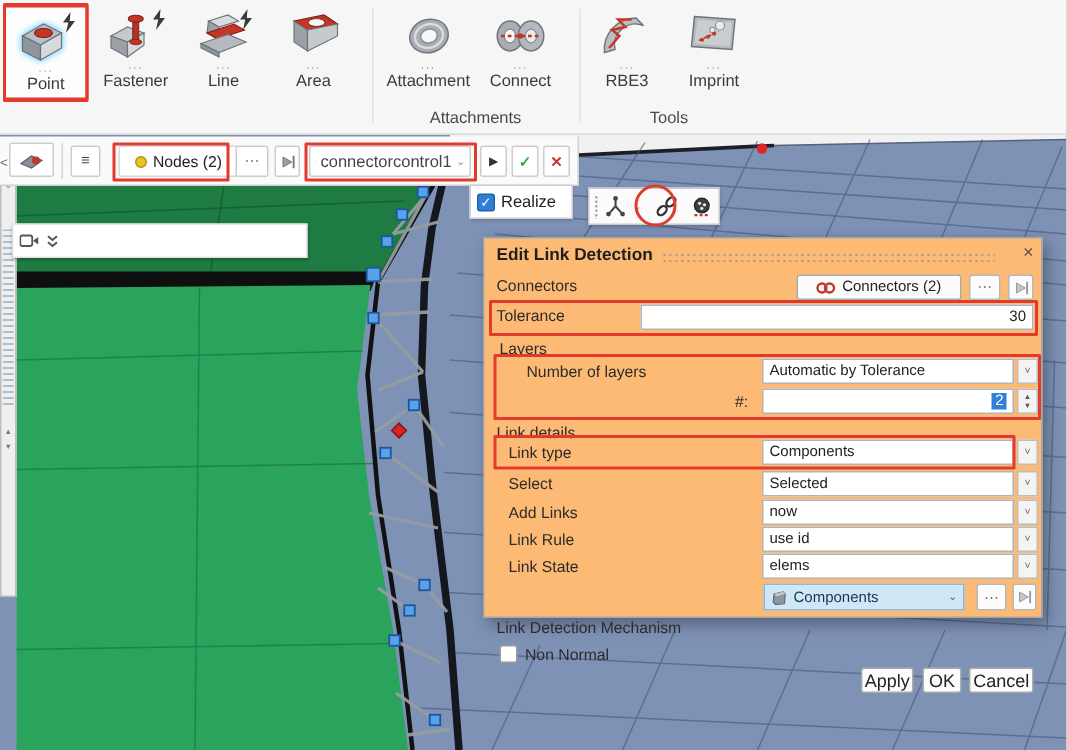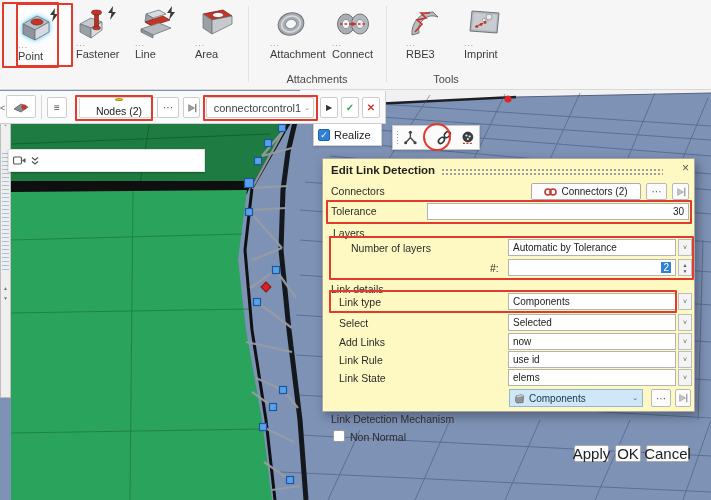--- a/index.html
+++ b/index.html
@@ -6,21 +6,21 @@
   html,body { background:#dcdcdc; }
   #app {
     position:relative; width:711px; height:500px; overflow:hidden;
     font-family:"Liberation Sans", sans-serif; background:#f6f6f6;
     -webkit-font-smoothing:antialiased;
   }
   
   .ribbon { position:absolute; left:0; top:0; width:711px; height:90px;
             background:#f6f6f6; border-bottom:1px solid #d8d8d8; z-index:10; }
   .tile { position:absolute; top:3px; height:64px; display:flex; flex-direction:column;
-          justify-content:flex-start; cursor:pointer;margin-left:14px; }
+          align-items:center; justify-content:flex-start; cursor:pointer; }
   .tile .ic { height:40px; display:flex; align-items:flex-end; }
   .tile .dots { font-size:7px; line-height:5px; color:#8a8a8a; letter-spacing:1px; }
   .tile .lbl { font-size:11px; color:#3b3b3b; line-height:13px; }
   .tile.sel { border:2px solid #e23b2e; background:#fdfdfd; border-radius:1px; }
   .grp-lbl { position:absolute; top:73px; text-align:center; font-size:11px; color:#4a4a4a; }
   .grp-lbl .arrow { font-size:8px; color:#999; }
   .vsep { position:absolute; top:6px; width:1px; height:76px; background:#e2e2e2; }
   
   #vp { position:absolute; left:0; top:90px; z-index:0; }
   
@@ -50,33 +50,33 @@
             border:1px solid #e3e3e3; box-shadow:0 1px 2px rgba(0,0,0,.25); z-index:20;
             display:flex; align-items:center; gap:4px; padding:0 4px; }
   .banner .msg { font-size:9.5px; font-weight:bold; color:#1c1c1c; white-space:nowrap; }
   
   .lstrip { position:absolute; left:0; top:108px; width:11px; height:290px; background:#efefef;
             border:1px solid #bdbdbd; z-index:15; display:flex; flex-direction:column; align-items:center; }
   .lstrip .g { font-size:8px; color:#777; line-height:10px; }
   .lstrip .hatch { width:7px; height:118px; margin-top:24px;
      background:repeating-linear-gradient(180deg,#a9c0d2 0 1px, transparent 1px 4px); }
   
-  .dlg { position:absolute; left:322px; top:158px; width:373px; height:254px; background:#fef9c3;
+  .dlg { position:absolute; left:322px; top:158px; width:373px; height:254px; background:#fdba74;
          border:1px solid #a6a6a6; box-shadow:3px 4px 10px rgba(0,0,0,.35); z-index:40; font-size:10.5px; color:#2b2b2b; }
   .dlg .title { position:absolute; left:8px; top:5px; font-size:11.5px; font-weight:600; color:#1f1f1f; }
   .dlg .drag { position:absolute; left:118px; top:9px; width:222px; height:7px;
      background-image:radial-gradient(#9c9c9c 0.7px, transparent 0.9px); background-size:4px 4px; }
   .dlg .close { position:absolute; right:5px; top:2px; font-size:12px; color:#555; cursor:pointer; }
   .dlab { position:absolute; font-size:10.5px; color:#2b2b2b; white-space:nowrap; }
   .dfield { position:absolute; height:17px; background:#fff; border:1px solid #b3b3b3; display:flex;
             align-items:center; padding:0 4px; font-size:10px; color:#222; }
   .dchev { position:absolute; width:14px; height:17px; background:#f4f4f4; border:1px solid #bdbdbd;
            display:flex; align-items:center; justify-content:center; font-size:7px; color:#666; cursor:pointer; }
   .dbtn { position:absolute; height:17px; background:#fcfcfc; border:1px solid #ababab; border-radius:2px;
-          display:flex; align-items:center; justify-content:center; font-size:15px; color:#222; cursor:pointer; }
+          display:flex; align-items:center; justify-content:center; font-size:12px; color:#222; cursor:pointer; }
   .smbtn { position:absolute; height:17px; background:#fcfcfc; border:1px solid #b8b8b8; border-radius:2px;
            display:flex; align-items:center; justify-content:center; font-size:10px; color:#555; cursor:pointer; }
   .collector { position:absolute; left:186px; top:230px; width:134px; height:18px; background:#cfe7f7;
                border:1px solid #8fb8d4; display:flex; align-items:center; gap:4px; padding:0 4px;
                font-size:10px; color:#15364d; cursor:pointer; }
   .collector .sp { margin-left:auto; font-size:7px; color:#44647c; }
   .cb-empty { position:absolute; width:12px; height:12px; background:#fff; border:1px solid #9c9c9c; border-radius:2px; }
   .spin { position:absolute; left:355px; top:100px; width:14px; height:17px; border:1px solid #bdbdbd;
           background:#f4f4f4; display:flex; flex-direction:column; align-items:center; justify-content:center; cursor:pointer; }
   .spin span { font-size:5px; line-height:6px; color:#555; }
@@ -319,21 +319,21 @@
     <div class="tbtn" style="left:6px;width:30px;height:23px;top:4px;">
       <svg width="18" height="14" viewBox="0 0 18 14">
         <polygon points="2,9 9,4 16,7 9,12" fill="#8a9097" stroke="#5c6167" stroke-width="0.8"></polygon>
         <circle cx="12" cy="7" r="2.6" fill="#c0392b"></circle>
       </svg>
     </div>
     <div style="position:absolute;left:41px;top:4px;width:1px;height:24px;background:#d5d5d5;"></div>
     <div class="tbtn" style="left:47px;width:20px;">
       <span>≡</span>
     </div>
-    <div class="tbtn ybtn" style="left:79px;width:80px;border-color:#d8d8d8;flex-direction:column;">
+    <div class="tbtn ybtn" style="left:79px;width:80px;border-color:#d8d8d8;">
       <span class="dot-y"></span>
       <span>Nodes (2)</span>
     </div>
     <div class="tbtn" style="left:157px;width:22px;">
       <span>···</span>
     </div>
     <div class="tbtn" style="left:183px;width:17px;">
       <svg width="10" height="10" viewBox="0 0 12 12">
         <line x1="10.5" y1="1" x2="10.5" y2="11" stroke="#777" stroke-width="1.5"></line>
         <path d="M9 6 L2 2 v8 z" fill="#9aa0a6" stroke="#777" stroke-width="0.8"></path>

